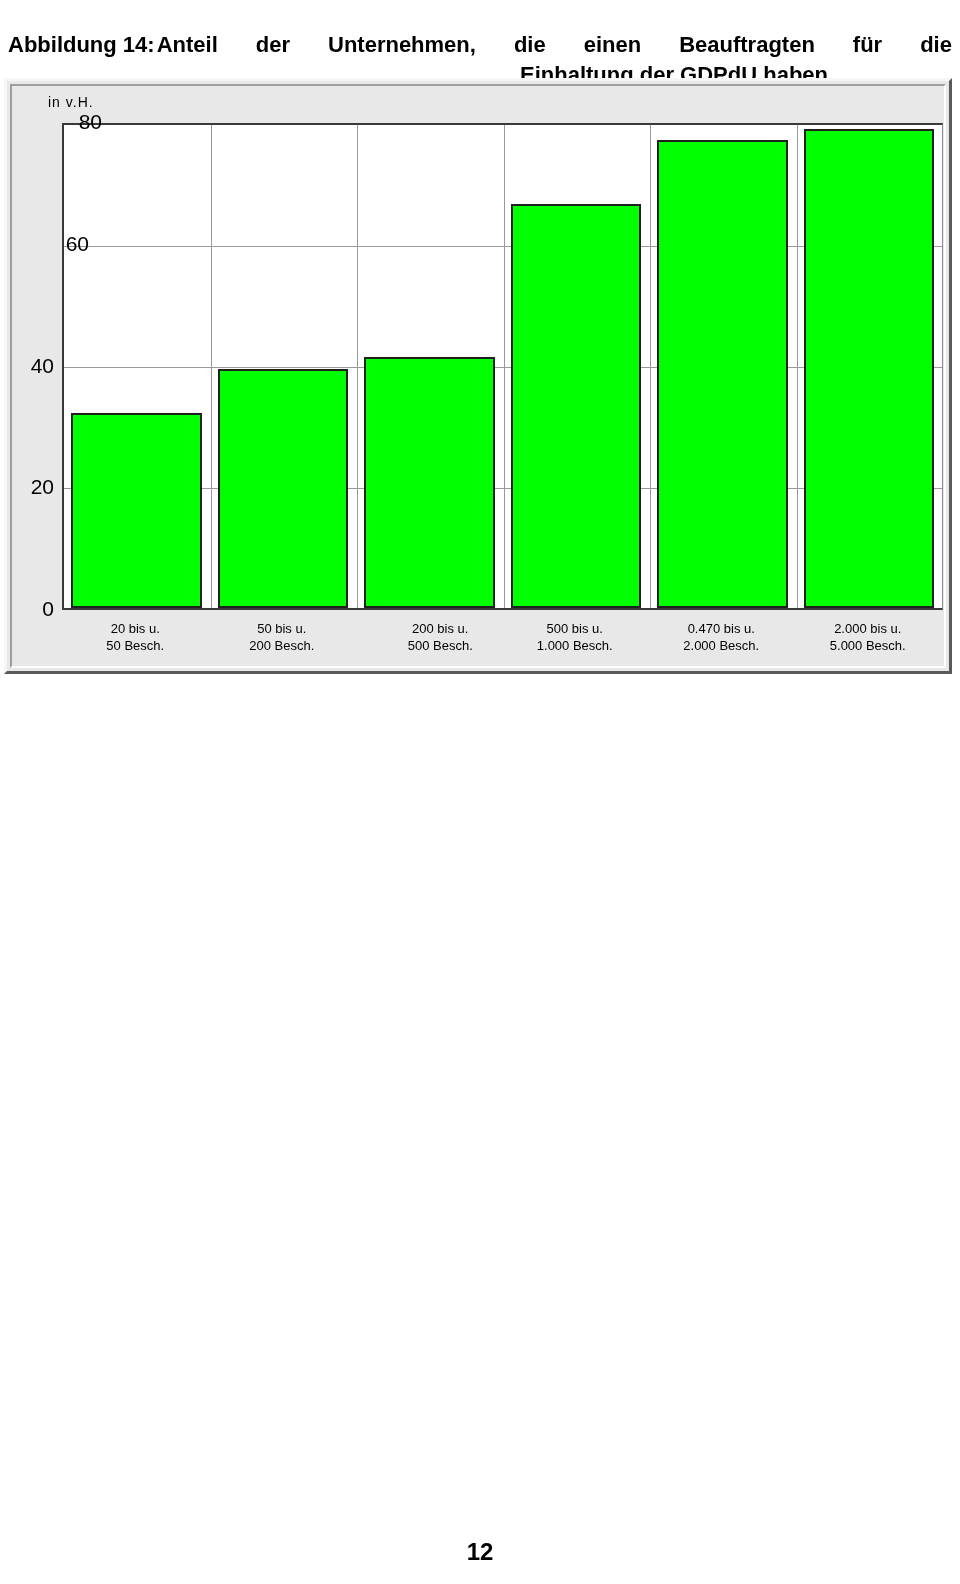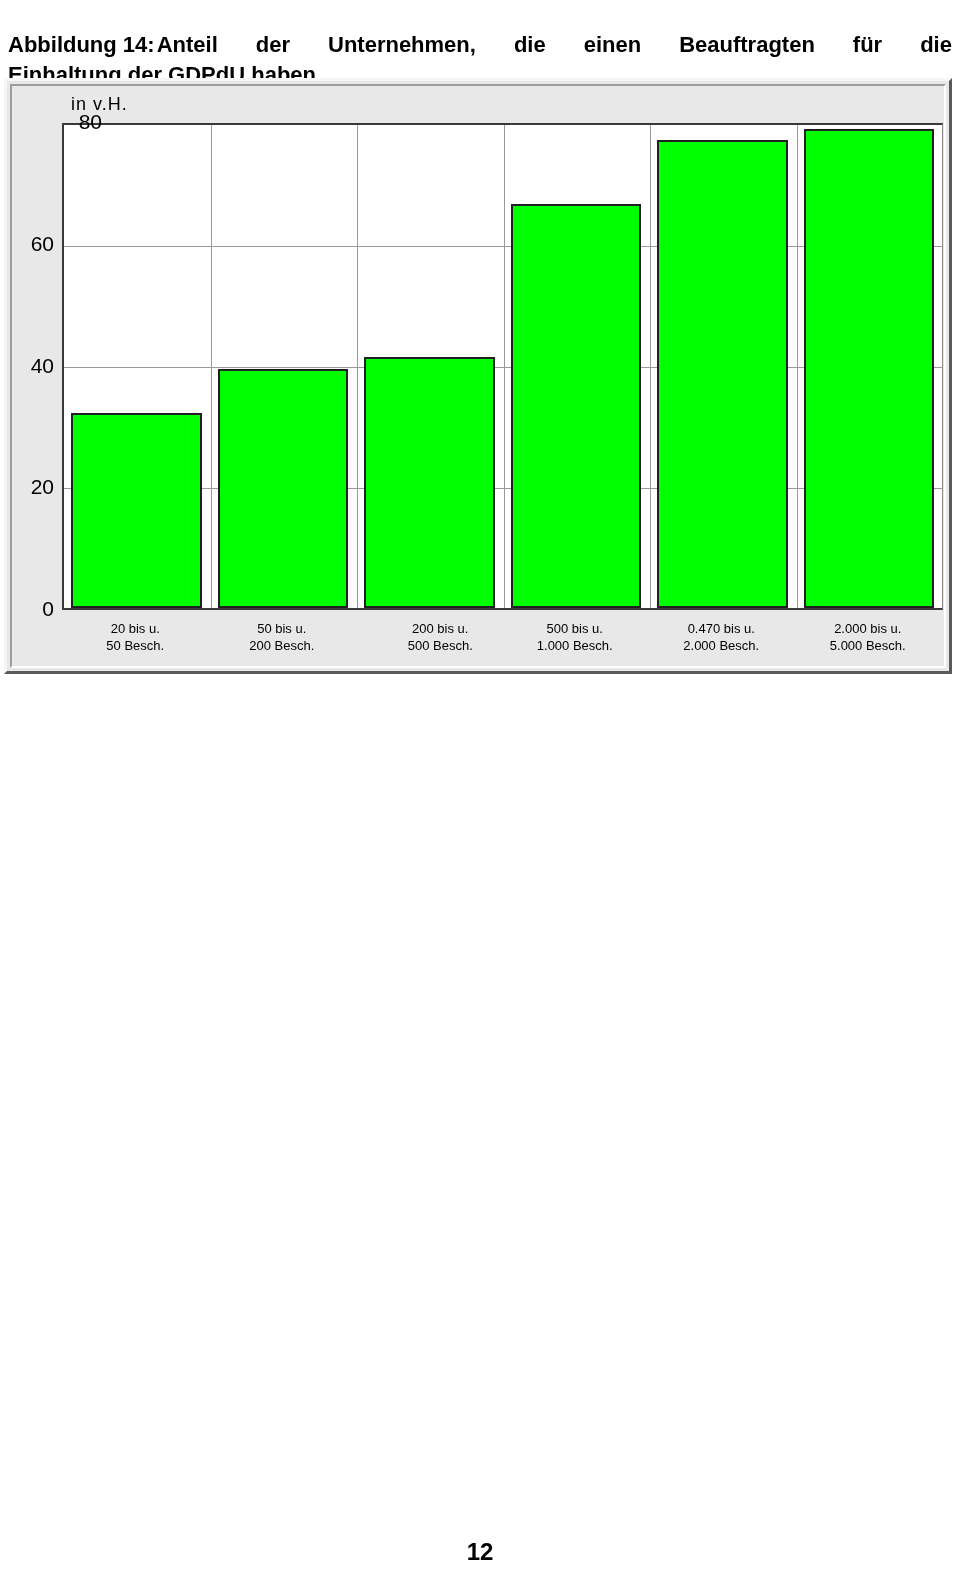--- a/index.html
+++ b/index.html
@@ -35,21 +35,21 @@
     white-space: nowrap;
     padding-right: 2px;
   }
   .caption-justify {
     flex: 1 1 auto;
     display: flex;
     justify-content: space-between;
     white-space: nowrap;
   }
   .caption-line2 {
-    text-align: left;
+    text-align: right;
     width: 820px;
     margin-left: 0;
     text-decoration: underline;
   }
 
   
   .chart-frame {
     position: absolute;
     left: 4px;
     top: 78px;
@@ -72,23 +72,23 @@
     border-top: 2px solid #9d9d9d;
     border-left: 2px solid #9d9d9d;
     border-right: 2px solid #ffffff;
     border-bottom: 2px solid #ffffff;
     box-sizing: border-box;
   }
 
   
   .unit-note {
     position: absolute;
-    left: 71px;
+    left: 48px;
     top: 94px;
-    font-size: 18px;
+    font-size: 14px;
     color: #000000;
     letter-spacing: 1px;
     white-space: nowrap;
   }
 
   
   .plot {
     position: absolute;
     left: 62px;
     top: 123px;
@@ -207,21 +207,21 @@
       <div class="bar" title="500 bis u. 1.000 Besch.: 66.7" style="left: 446.5px; width: 130.5px; height: 403.535px; background: rgb(0, 255, 0); border-color: rgb(31, 31, 31);"></div>
       <div class="bar" title="1.000 bis u. 2.000 Besch.: 77.3" style="left: 593px; width: 130.5px; height: 467.665px; background: rgb(0, 255, 0); border-color: rgb(31, 31, 31);"></div>
       <div class="bar" title="2.000 bis u. 5.000 Besch.: 79.2" style="left: 739.5px; width: 130.5px; height: 479.16px; background: rgb(0, 255, 0); border-color: rgb(31, 31, 31);"></div>
     </div>
 </div>
 
 <div id="ytick-layer">
     <div class="ytick" style="top: 597px;">0</div>
     <div class="ytick" style="top: 475.25px;">20</div>
     <div class="ytick" style="top: 353.5px;">40</div>
-    <div class="ytick" style="top: 231.75px;">60</div>
+    <div class="ytick" style="top: 231.75px; padding-left: 35px;">60</div>
     <div class="ytick" style="top: 110px; padding-left: 48px;">80</div>
   </div>
 <div id="xtick-layer">
     <div class="xtick" style="left: 62px; width: 146.5px;">
       <div>20 bis u.</div>
       <div>50 Besch.</div>
     </div>
     <div class="xtick" style="left: 208.5px; width: 146.5px;">
       <div>50 bis u.</div>
       <div>200 Besch.</div>

